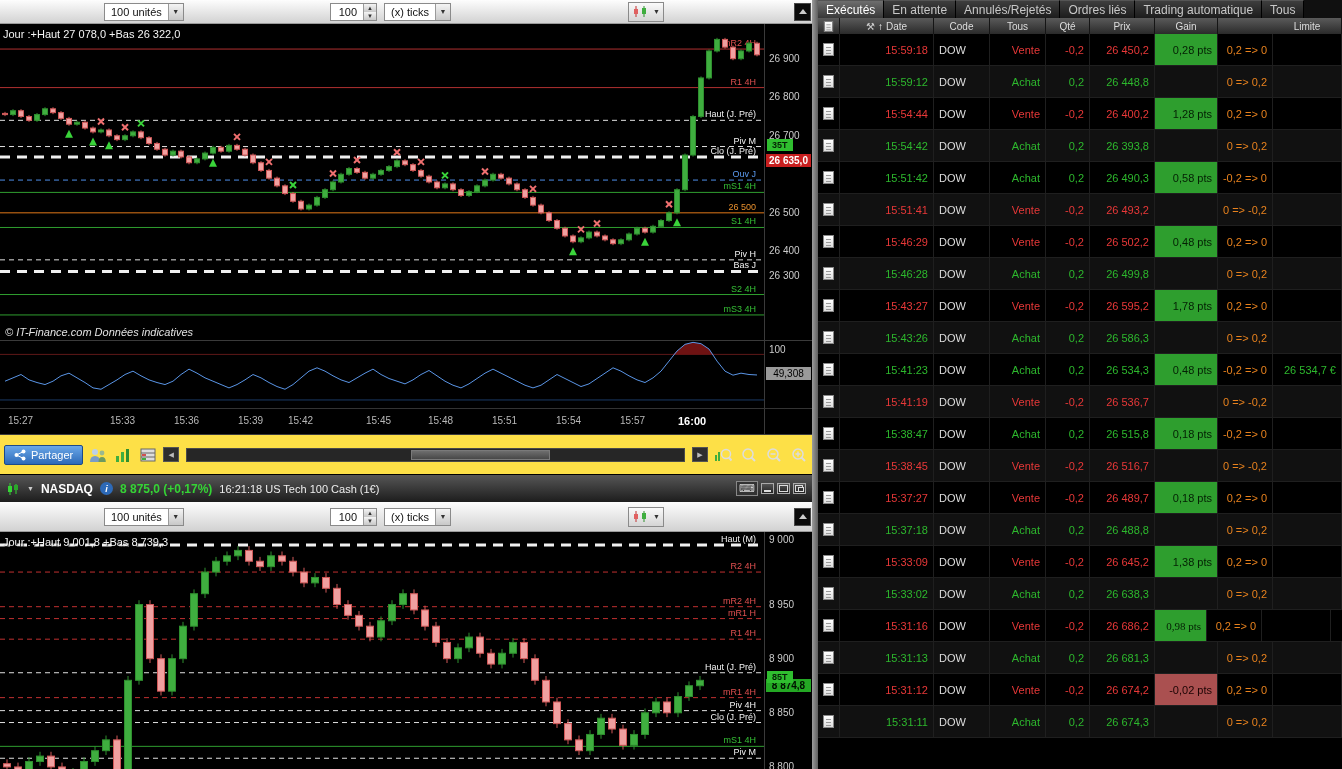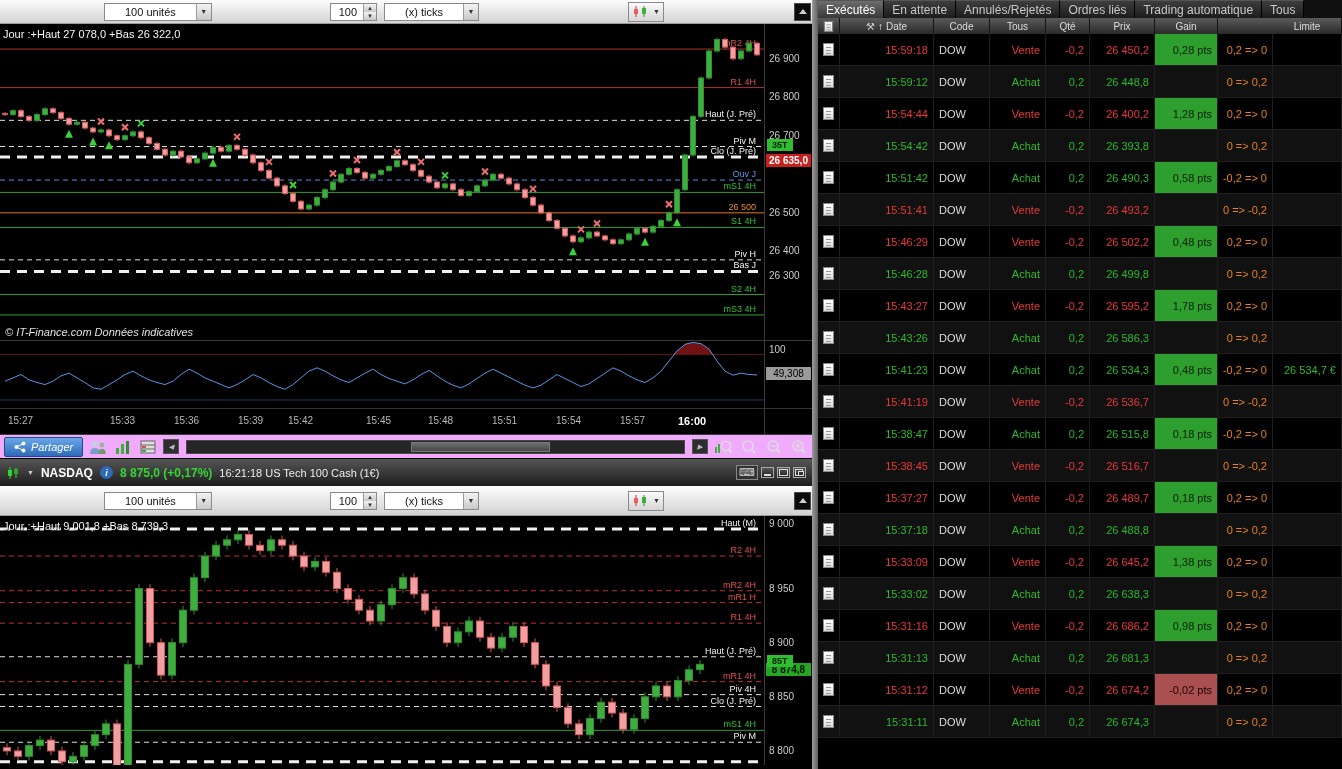--- a/index.html
+++ b/index.html
@@ -8,21 +8,21 @@
 .left{width:812px;display:flex;flex-direction:column;flex:none;}
 .divider{width:6px;background:linear-gradient(90deg,#9c9c9c,#5e5e5e);flex:none;}
 .right{width:524px;display:flex;flex-direction:column;background:#000;flex:none;}
 
 
 .ptoolbar{height:24px;background:linear-gradient(#fdfdfd,#d2d2d2);border-bottom:1px solid #9a9a9a;position:relative;flex:none;}
 .ptoolbar.tall{height:30px;}
 .ctrl{position:absolute;top:50%;transform:translateY(-50%);}
 .pos-units{left:104px;}.pos-count{left:330px;}.pos-unit2{left:384px;}.pos-type{left:628px;}
 .combo{display:flex;align-items:stretch;height:18px;border:1px solid #8a8a8a;background:#fff;font-size:11px;color:#111;}
-.combo .val{padding:2px 20px;white-space:nowrap;}
+.combo .val{padding:2px 6px;white-space:nowrap;}
 .combo .dd{width:15px;background:linear-gradient(#f4f4f4,#c8c8c8);border-left:1px solid #9a9a9a;display:flex;align-items:center;justify-content:center;font-size:7px;color:#333;}
 .spin{display:flex;height:18px;border:1px solid #8a8a8a;background:#fff;font-size:11px;color:#111;}
 .spin .val{padding:2px 6px;min-width:32px;text-align:right;}
 .spin .btns{width:13px;display:flex;flex-direction:column;border-left:1px solid #9a9a9a;}
 .spin .btns span{flex:1;font-size:6px;line-height:6px;display:flex;align-items:center;justify-content:center;background:linear-gradient(#f4f4f4,#c8c8c8);color:#333;}
 .typebtn{display:flex;align-items:center;height:20px;border:1px solid #8a8a8a;background:linear-gradient(#fafafa,#d5d5d5);padding:0 3px;gap:3px;}
 .typebtn .dd{font-size:7px;color:#333;}
 .vsb{position:absolute;right:1px;top:50%;transform:translateY(-50%);width:17px;height:18px;background:#0b0b0b;border:1px solid #484848;display:flex;align-items:center;justify-content:center;}
 .tri-up{width:0;height:0;border-left:4px solid transparent;border-right:4px solid transparent;border-bottom:5px solid #ccc;}
 
@@ -48,21 +48,21 @@
 .ind-val{position:absolute;top:26px;left:1px;right:1px;background:#9a9a9a;color:#000;font-size:10px;text-align:center;padding:1px 0;}
 
 
 .time-row{display:flex;height:26px;border-top:1px solid #333;flex:none;background:#000;}
 .time-area{width:764px;position:relative;}
 .time-label{position:absolute;top:6px;font-size:10px;color:#b8b8b8;}
 .time-label.bold{font-weight:bold;color:#fff;font-size:11px;}
 .axis-spacer{width:48px;background:#000;border-left:1px solid #3a3a3a;}
 
 
-.sharebar{height:24px;background:#f0abfc;border-top:1px solid #3c3c3c;display:flex;align-items:center;padding:0 4px;gap:5px;flex:none;font-style:italic;}
+.sharebar{height:40px;background:#fde047;border-top:1px solid #3c3c3c;display:flex;align-items:center;padding:0 4px;gap:5px;flex:none;}
 .share-btn{display:flex;align-items:center;gap:5px;background:linear-gradient(#6aa7e8,#2d6ab8);border:1px solid #1c4a8a;border-radius:2px;color:#fff;font-size:11px;padding:3px 9px;white-space:nowrap;}
 .tool-ico{width:20px;height:20px;display:flex;align-items:center;justify-content:center;background:transparent;}
 .sb-arrow{width:16px;height:15px;background:#2e2e2e;border:1px solid #555;color:#bbb;font-size:7px;display:flex;align-items:center;justify-content:center;}
 .hscroll{flex:1;height:14px;background:#262626;border:1px solid #4a4a4a;position:relative;margin:0 2px;}
 .hscroll .thumb{position:absolute;left:45%;width:28%;top:1px;bottom:1px;background:linear-gradient(#6e6e6e,#484848);border:1px solid #7a7a7a;}
 
 
 .titlebar{height:28px;background:linear-gradient(#565656,#1d1d1d);display:flex;align-items:center;gap:7px;padding:0 6px;flex:none;border-top:1px solid #000;}
 .tb-dd{font-size:7px;color:#ccc;}
 .tb-title{color:#fff;font-size:12px;font-weight:bold;}
@@ -1009,21 +1009,21 @@
         </div>
         <div class="tr">
           <div class="td center" style="width: 22px;">
             <span class="doc-ico"></span>
           </div>
           <div class="td red" style="width: 94px;">15:31:16</div>
           <div class="td code" style="width: 56px;">DOW</div>
           <div class="td red" style="width: 56px;">Vente</div>
           <div class="td red" style="width: 44px;">-0,2</div>
           <div class="td red" style="width: 65px;">26 686,2</div>
-          <div class="td gain-pos" style="width: 63px;">0,98 pts</div>
+          <div class="td gain-pos" style="width: 52px; font-family: Liberation Serif, serif;">0,98 pts</div>
           <div class="td orange" style="width: 55px;">0,2 =&gt; 0</div>
           <div class="td green" style="width: 69px;"></div>
         </div>
         <div class="tr even">
           <div class="td center" style="width: 22px;">
             <span class="doc-ico"></span>
           </div>
           <div class="td green" style="width: 94px;">15:31:13</div>
           <div class="td code" style="width: 56px;">DOW</div>
           <div class="td green" style="width: 56px;">Achat</div>

